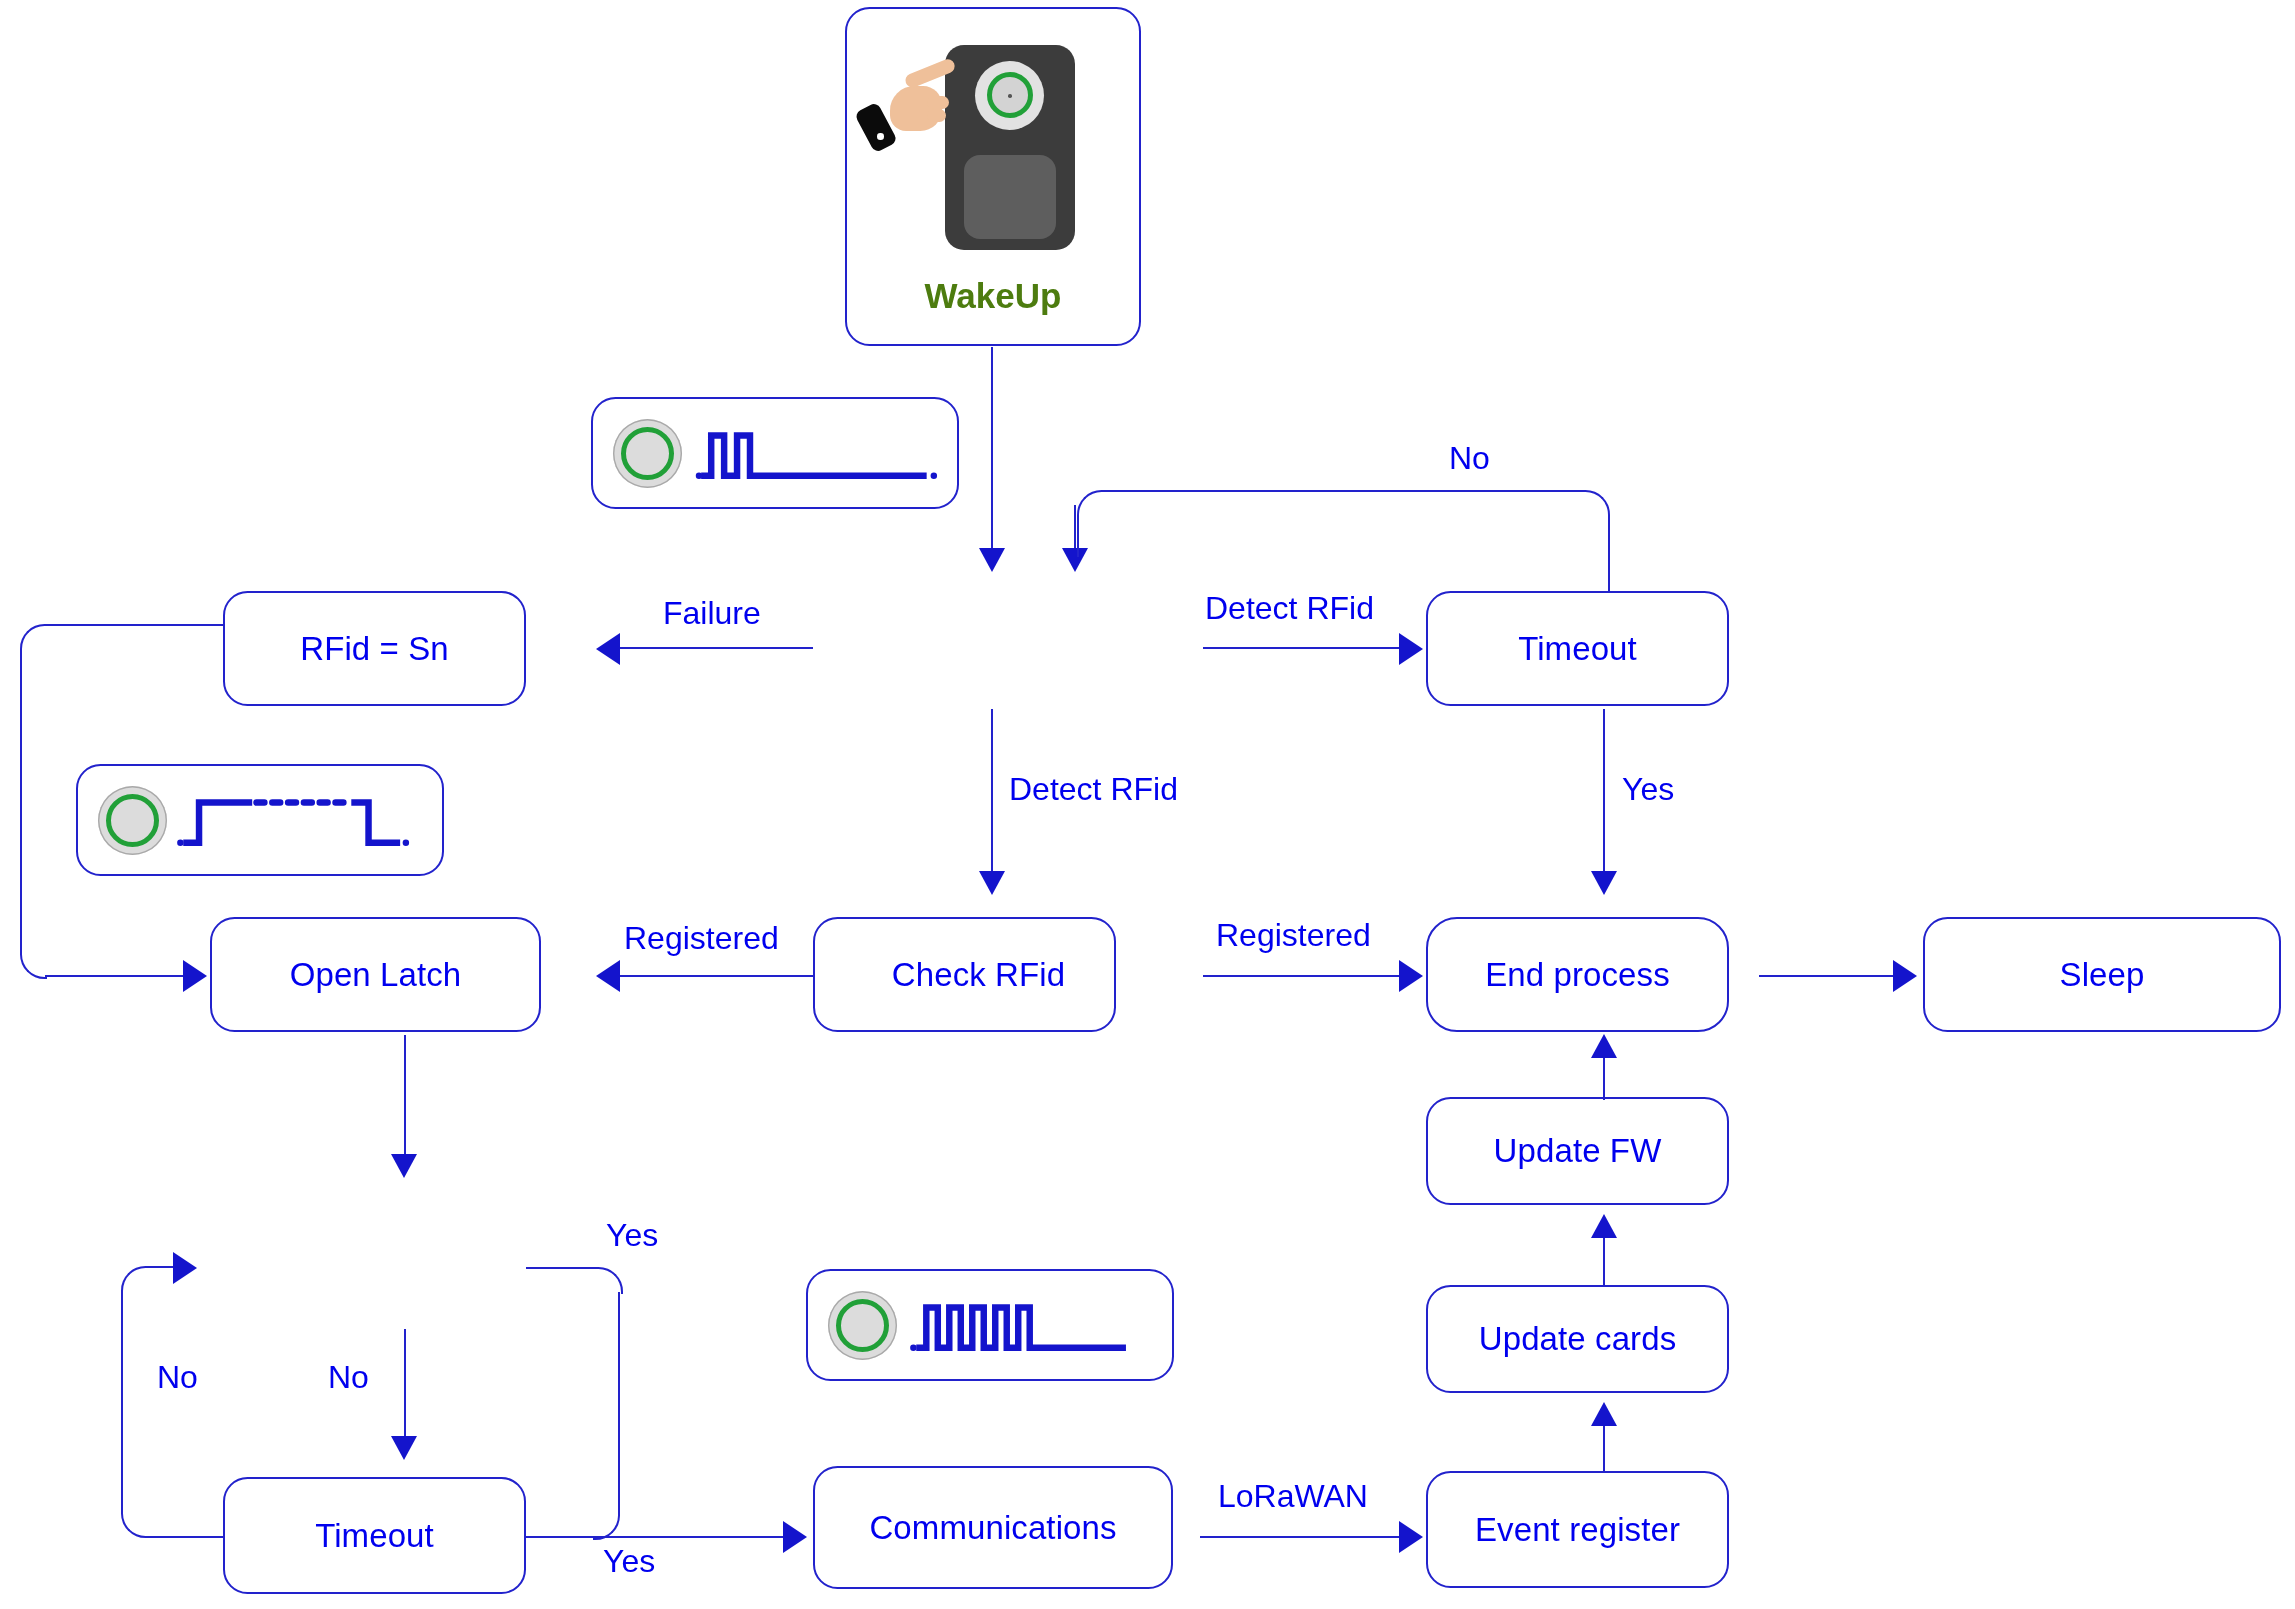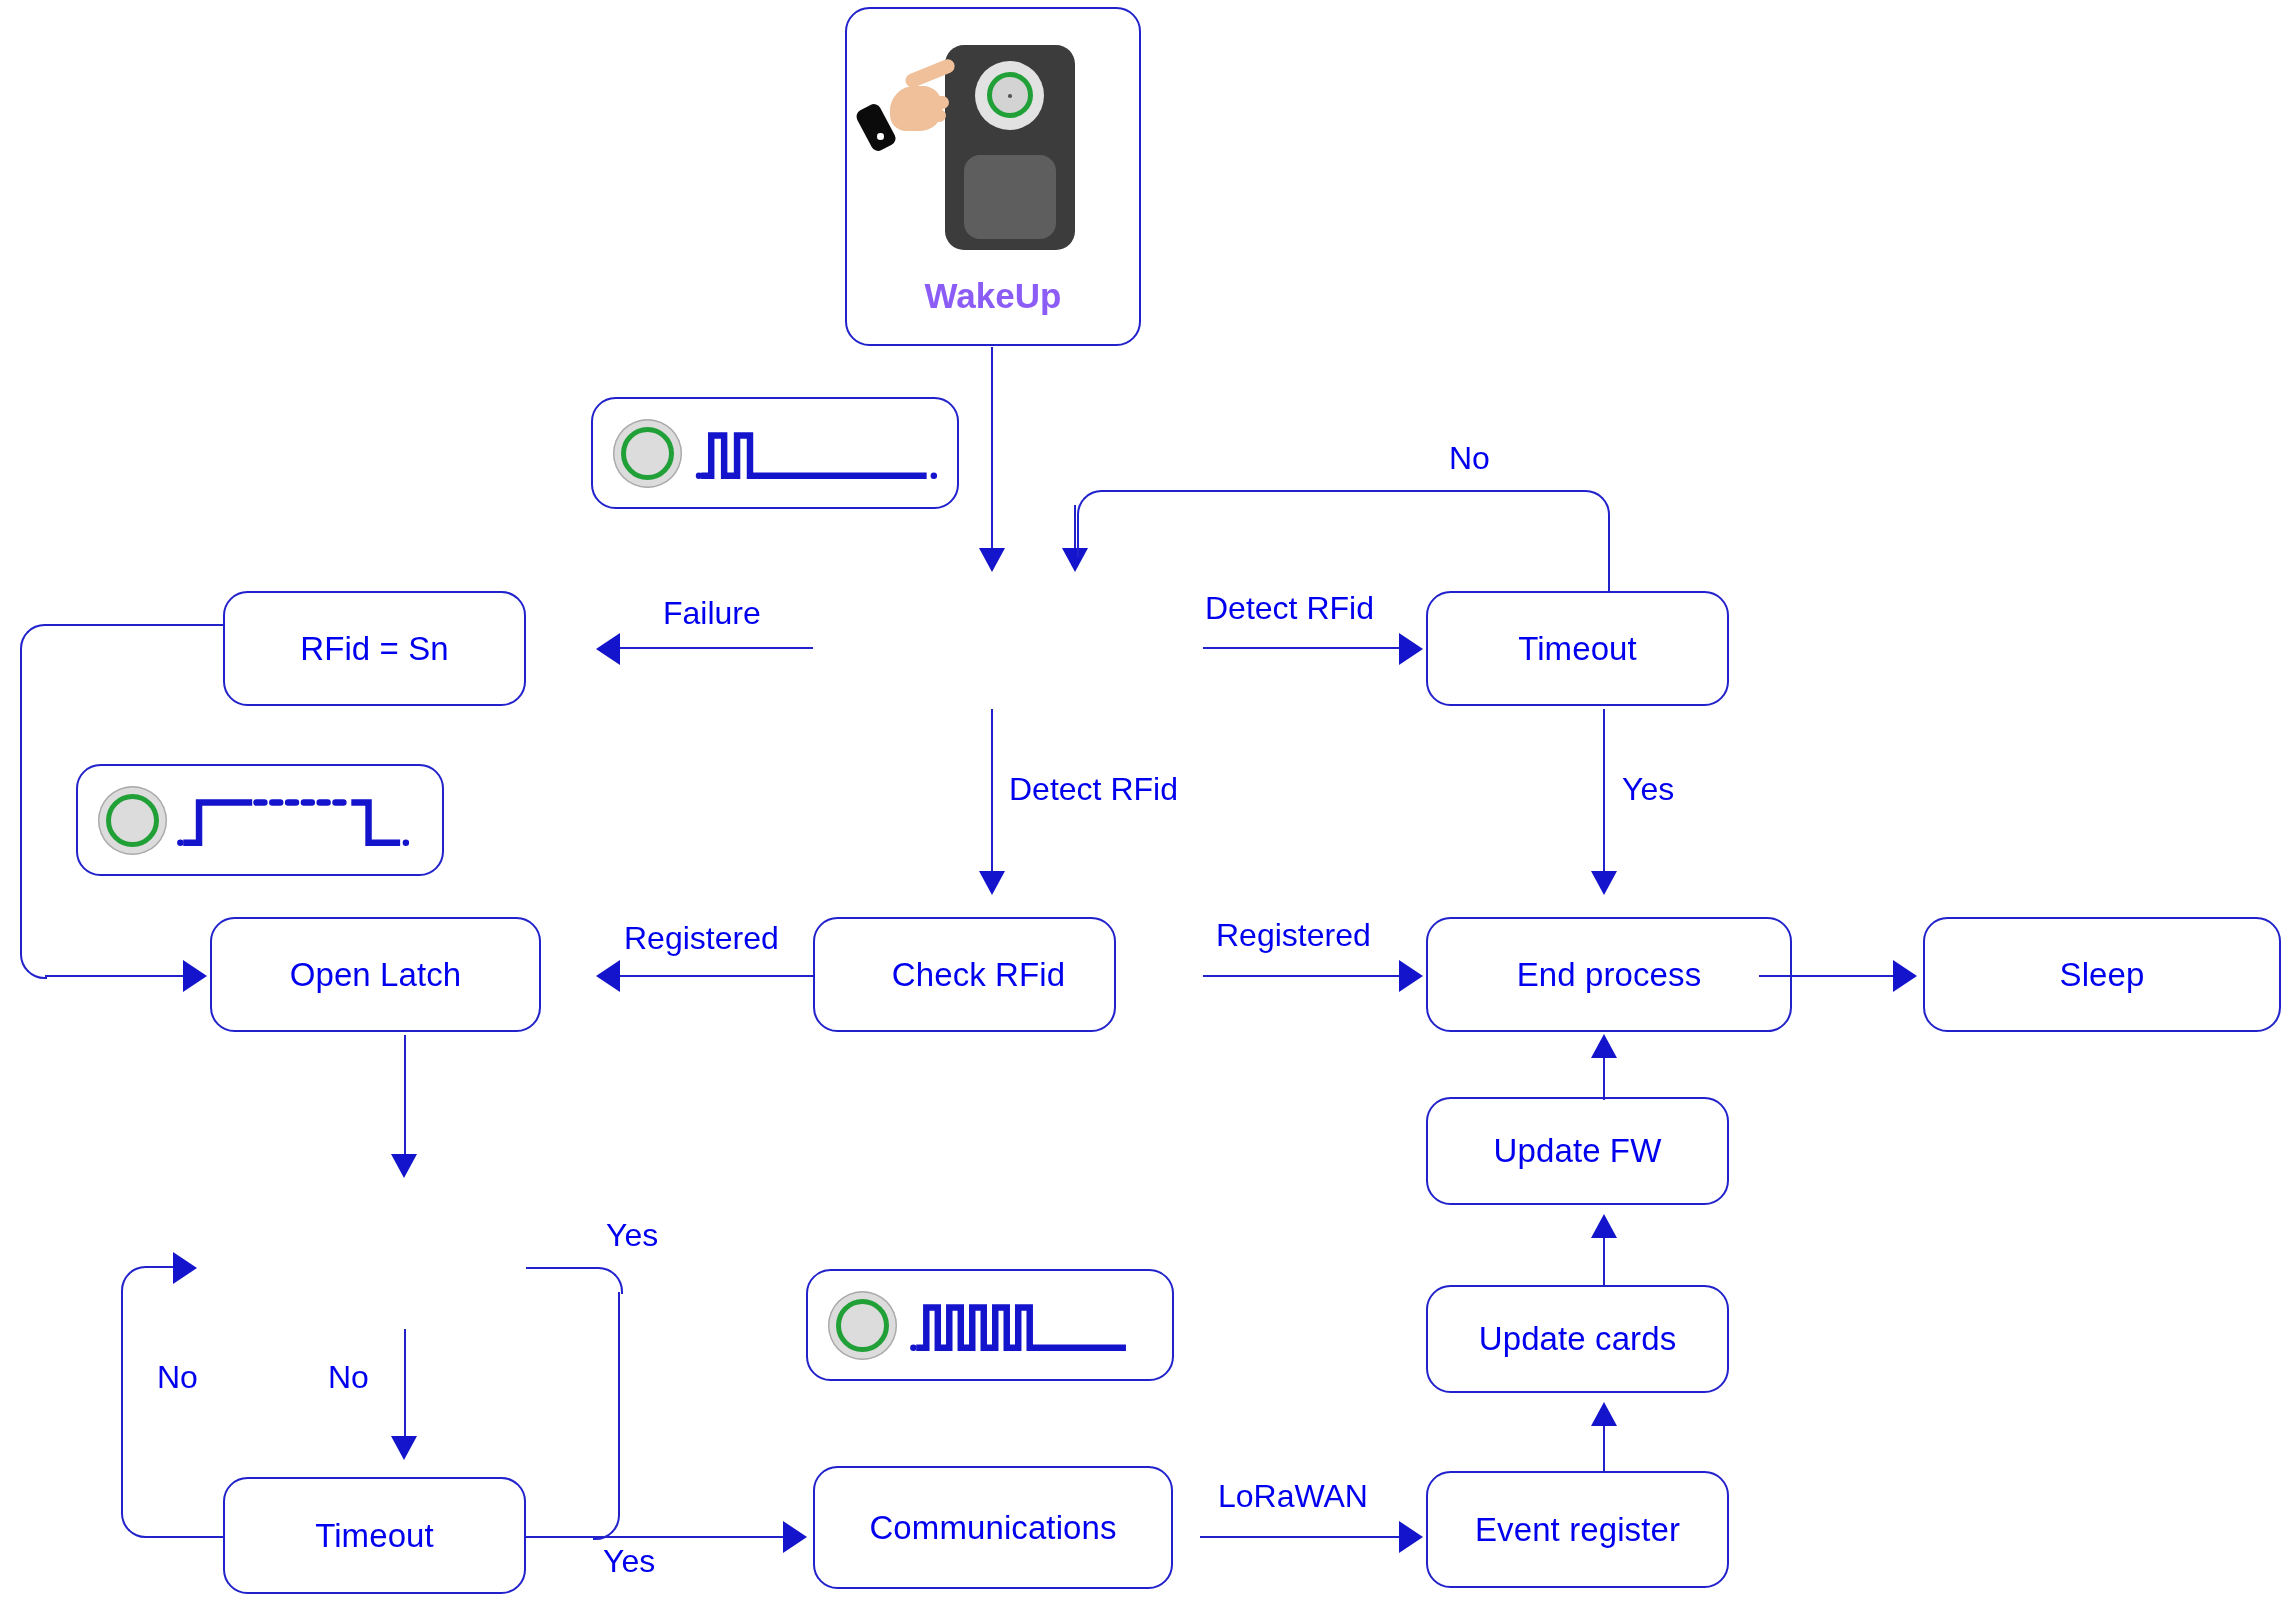--- a/index.html
+++ b/index.html
@@ -26,21 +26,21 @@
   
   .startnode{
     position:absolute;
     border:2.2px solid #2222cc;
     border-radius:24.5px;
     background:#ffffff;
     box-sizing:border-box;
     display:flex;flex-direction:column;align-items:center;justify-content:flex-start;
   }
   .startnode .caption{
-    color:#8b5cf6;font-size:35px;font-weight:bold;white-space:nowrap;
+    color:#4d7c0f;font-size:35px;font-weight:bold;white-space:nowrap;
   }
 
   
   .sigbox{
     position:absolute;
     border:2.2px solid #2222cc;
     border-radius:24.5px;
     background:#ffffff;
     box-sizing:border-box;
     display:flex;align-items:center;
@@ -180,21 +180,21 @@
   <div class="arw right" style="left:183px;top:960px;"></div>
 
   <div class="node" style="left:210px;top:917px;width:331px;height:115px;">
     <span class="label">Open Latch</span>
   </div>
 
   <div class="node" style="left:813px;top:917px;width:303px;height:115px;padding-left:28px;">
     <span class="label">Check RFid</span>
   </div>
 
-  <div class="node" style="left:1426px;top:917px;width:366px;height:115px;">
+  <div class="node" style="left:1426px;top:917px;width:303px;height:115px;border-radius:31px;">
     <span class="label">End process</span>
   </div>
 
   <div class="node" style="left:1923px;top:917px;width:358px;height:115px;">
     <span class="label">Sleep</span>
   </div>
 
   <div class="ln h" style="left:620px;top:975px;width:193px;"></div>
   <div class="arw left" style="left:596px;top:960px;"></div>
   <div class="edgelabel" style="left:624px;top:920px;">Registered</div>

